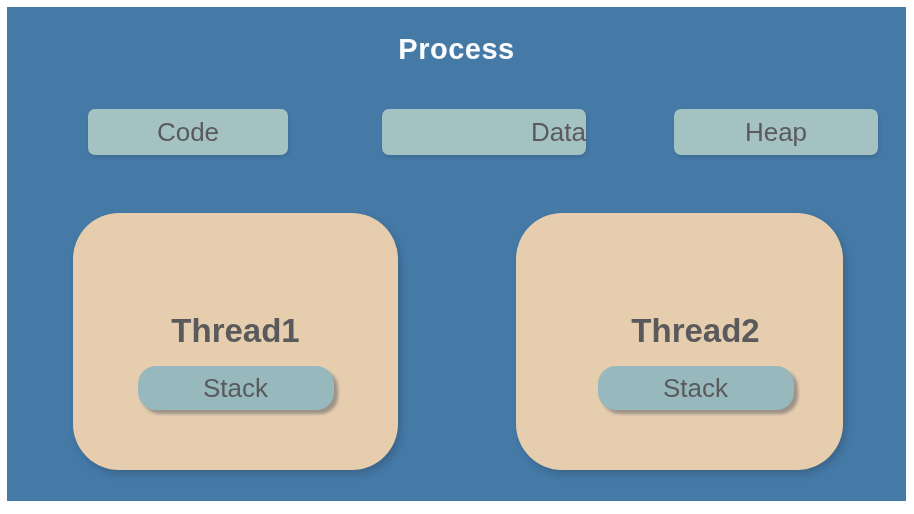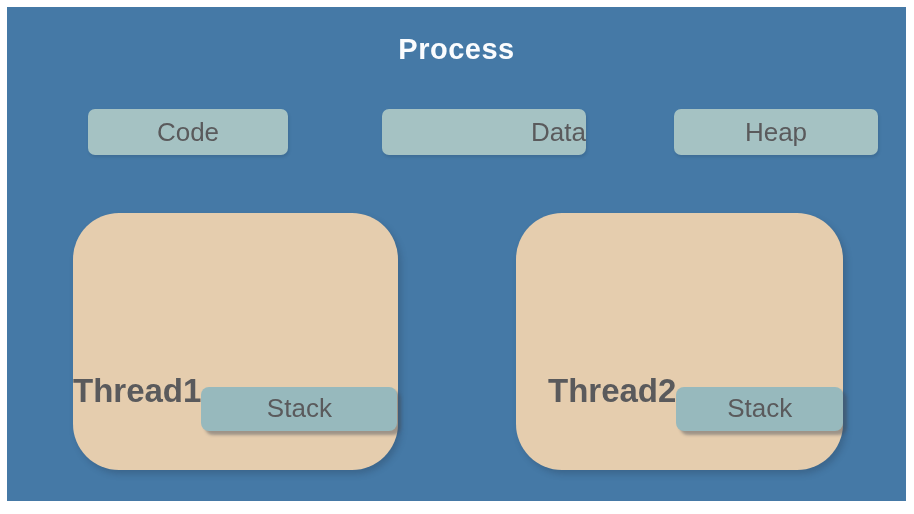--- a/index.html
+++ b/index.html
@@ -52,38 +52,38 @@
   .seg-data { left: 351px; width: 204px; justify-content: flex-end; }
   .seg-heap { left: 643px; width: 204px; }
   .thread {
     position: absolute;
     top: 206px;
     height: 257px;
     border-radius: 46px;
     background: var(--thread-fill, #e5cdae);
     box-shadow: 3px 4px 6px rgba(35, 55, 75, 0.28);
     display: flex;
-    flex-direction: row;
+    flex-direction: column;
     align-items: center;
     padding-top: 98px;
     box-sizing: border-box;
   }
   .thread-1 { left: 66px;  width: 325px; }
   .thread-2 { left: 509px; width: 327px; padding-left: 32px; }
   .thread-label {
     font-size: 33px;
     font-weight: 600;
     line-height: 40px;
     color: var(--label-text, #545456);
   }
   .stack {
-    margin-top: 36px;
+    margin-top: 15px;
     width: 196px;
     height: 44px;
-    border-radius: 8px;
+    border-radius: 18px;
     background: var(--stack-fill, #97b9bd);
     box-shadow: 4px 4px 3px rgba(70, 78, 88, 0.45);
     display: flex;
     align-items: center;
     justify-content: center;
     font-size: 26px;
     color: var(--label-text, #555759);
   }
 </style>
 </head>

